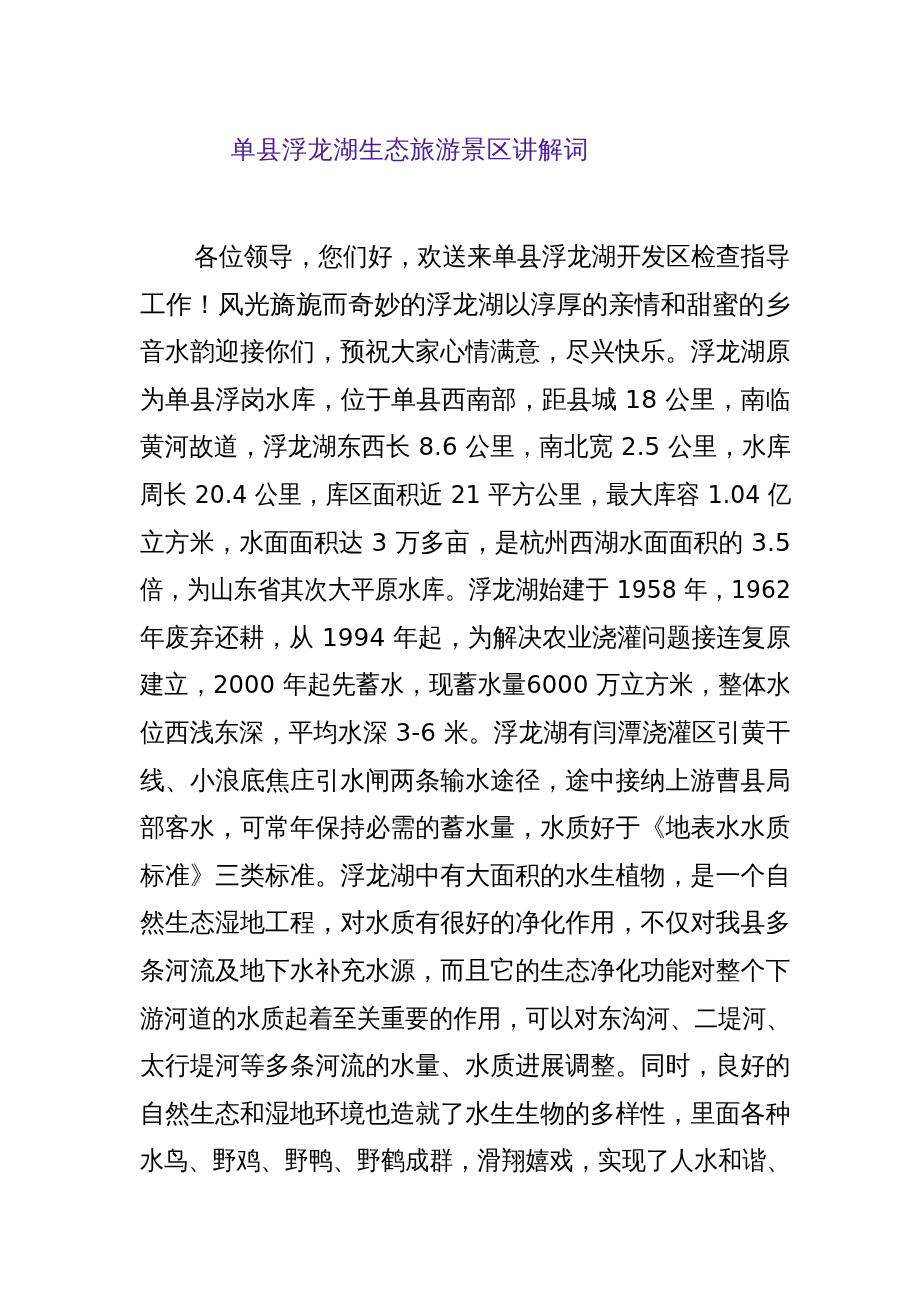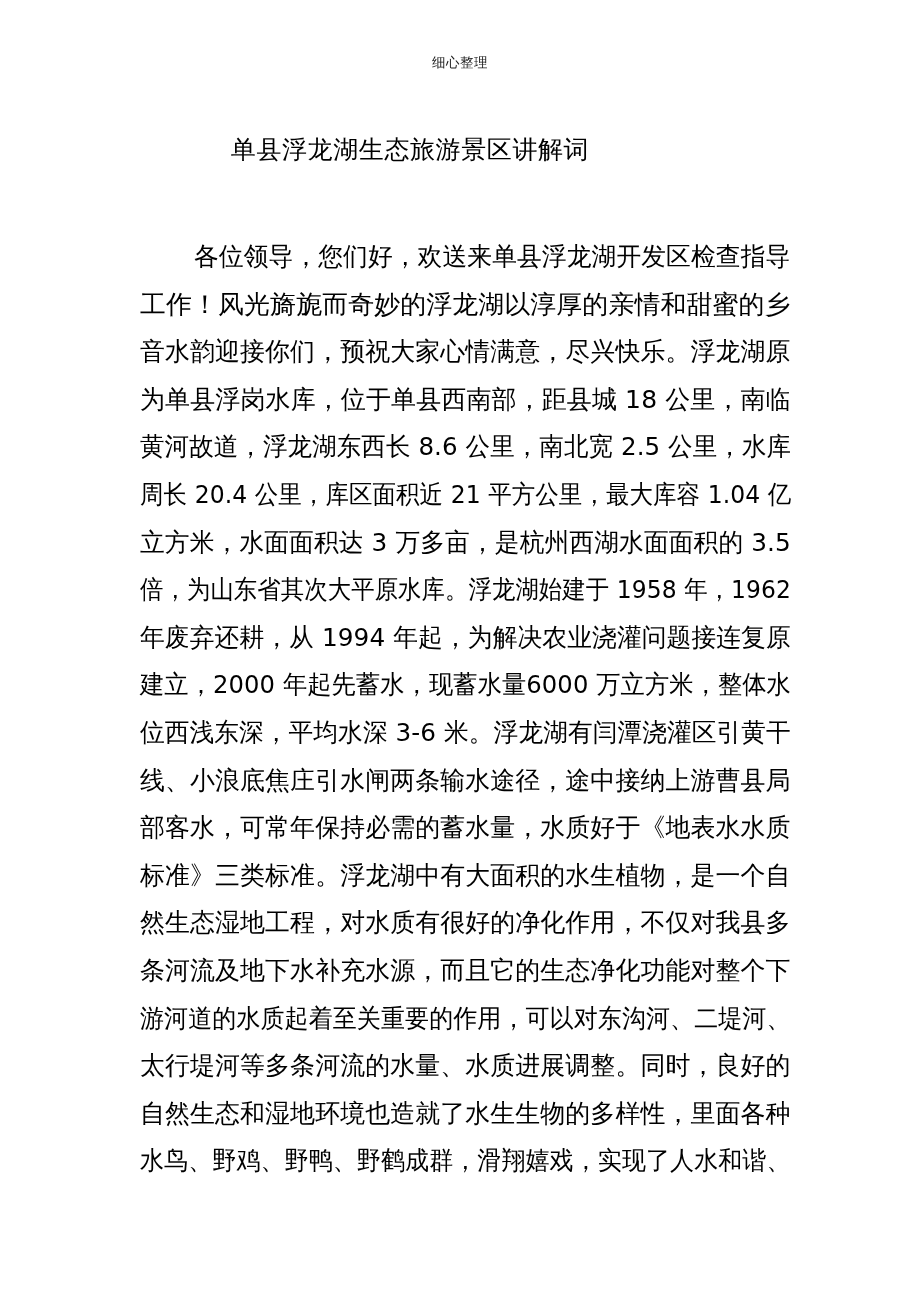--- a/index.html
+++ b/index.html
@@ -38,21 +38,21 @@
   .doc-title {
     position: absolute;
     top: 116px;
     left: 0;
     width: 820px;
     text-align: center;
     font-size: 25px;
     line-height: 34px;
     font-weight: 400;
     letter-spacing: 0.6px;
-    color: #000000;
+    color: #4c1d95;
   }
   
   .body-block {
     position: absolute;
     top: 205px;
     left: 140px;
     width: 648px;
     margin-top: 28px;
   }
   .body-line {
@@ -65,21 +65,20 @@
   }
   .body-line.indent {
     text-indent: 54px;
   }
 </style>
 </head>
 <body>
 
 <div class="page">
 
-  <div class="page-header">细心整理</div>
 
   <h1 class="doc-title">单县浮龙湖生态旅游景区讲解词</h1>
 
   <div class="body-block">
     <div class="body-line indent" style="display: inline-block; transform-origin: left top; transform: scaleX(0.970588); margin-left: 54px; text-indent: 0px;">各位领导，您们好，欢送来单县浮龙湖开发区检查指导</div>
     <div class="body-line" style="display: inline-block; transform-origin: left top; transform: scaleX(1.01647);">工作！风光旖旎而奇妙的浮龙湖以淳厚的亲情和甜蜜的乡</div>
     <div class="body-line" style="display: inline-block; transform-origin: left top; transform: scaleX(0.977376);">音水韵迎接你们，预祝大家心情满意，尽兴快乐。浮龙湖原</div>
     <div class="body-line" style="display: inline-block; transform-origin: left top; transform: scaleX(0.98082);">为单县浮岗水库，位于单县西南部，距县城 18 公里，南临</div>
     <div class="body-line" style="display: inline-block; transform-origin: left top; transform: scaleX(0.960667);">黄河故道，浮龙湖东西长 8.6 公里，南北宽 2.5 公里，水库</div>
     <div class="body-line" style="display: inline-block; transform-origin: left top; transform: scaleX(0.919618);">周长 20.4 公里，库区面积近 21 平方公里，最大库容 1.04 亿</div>

